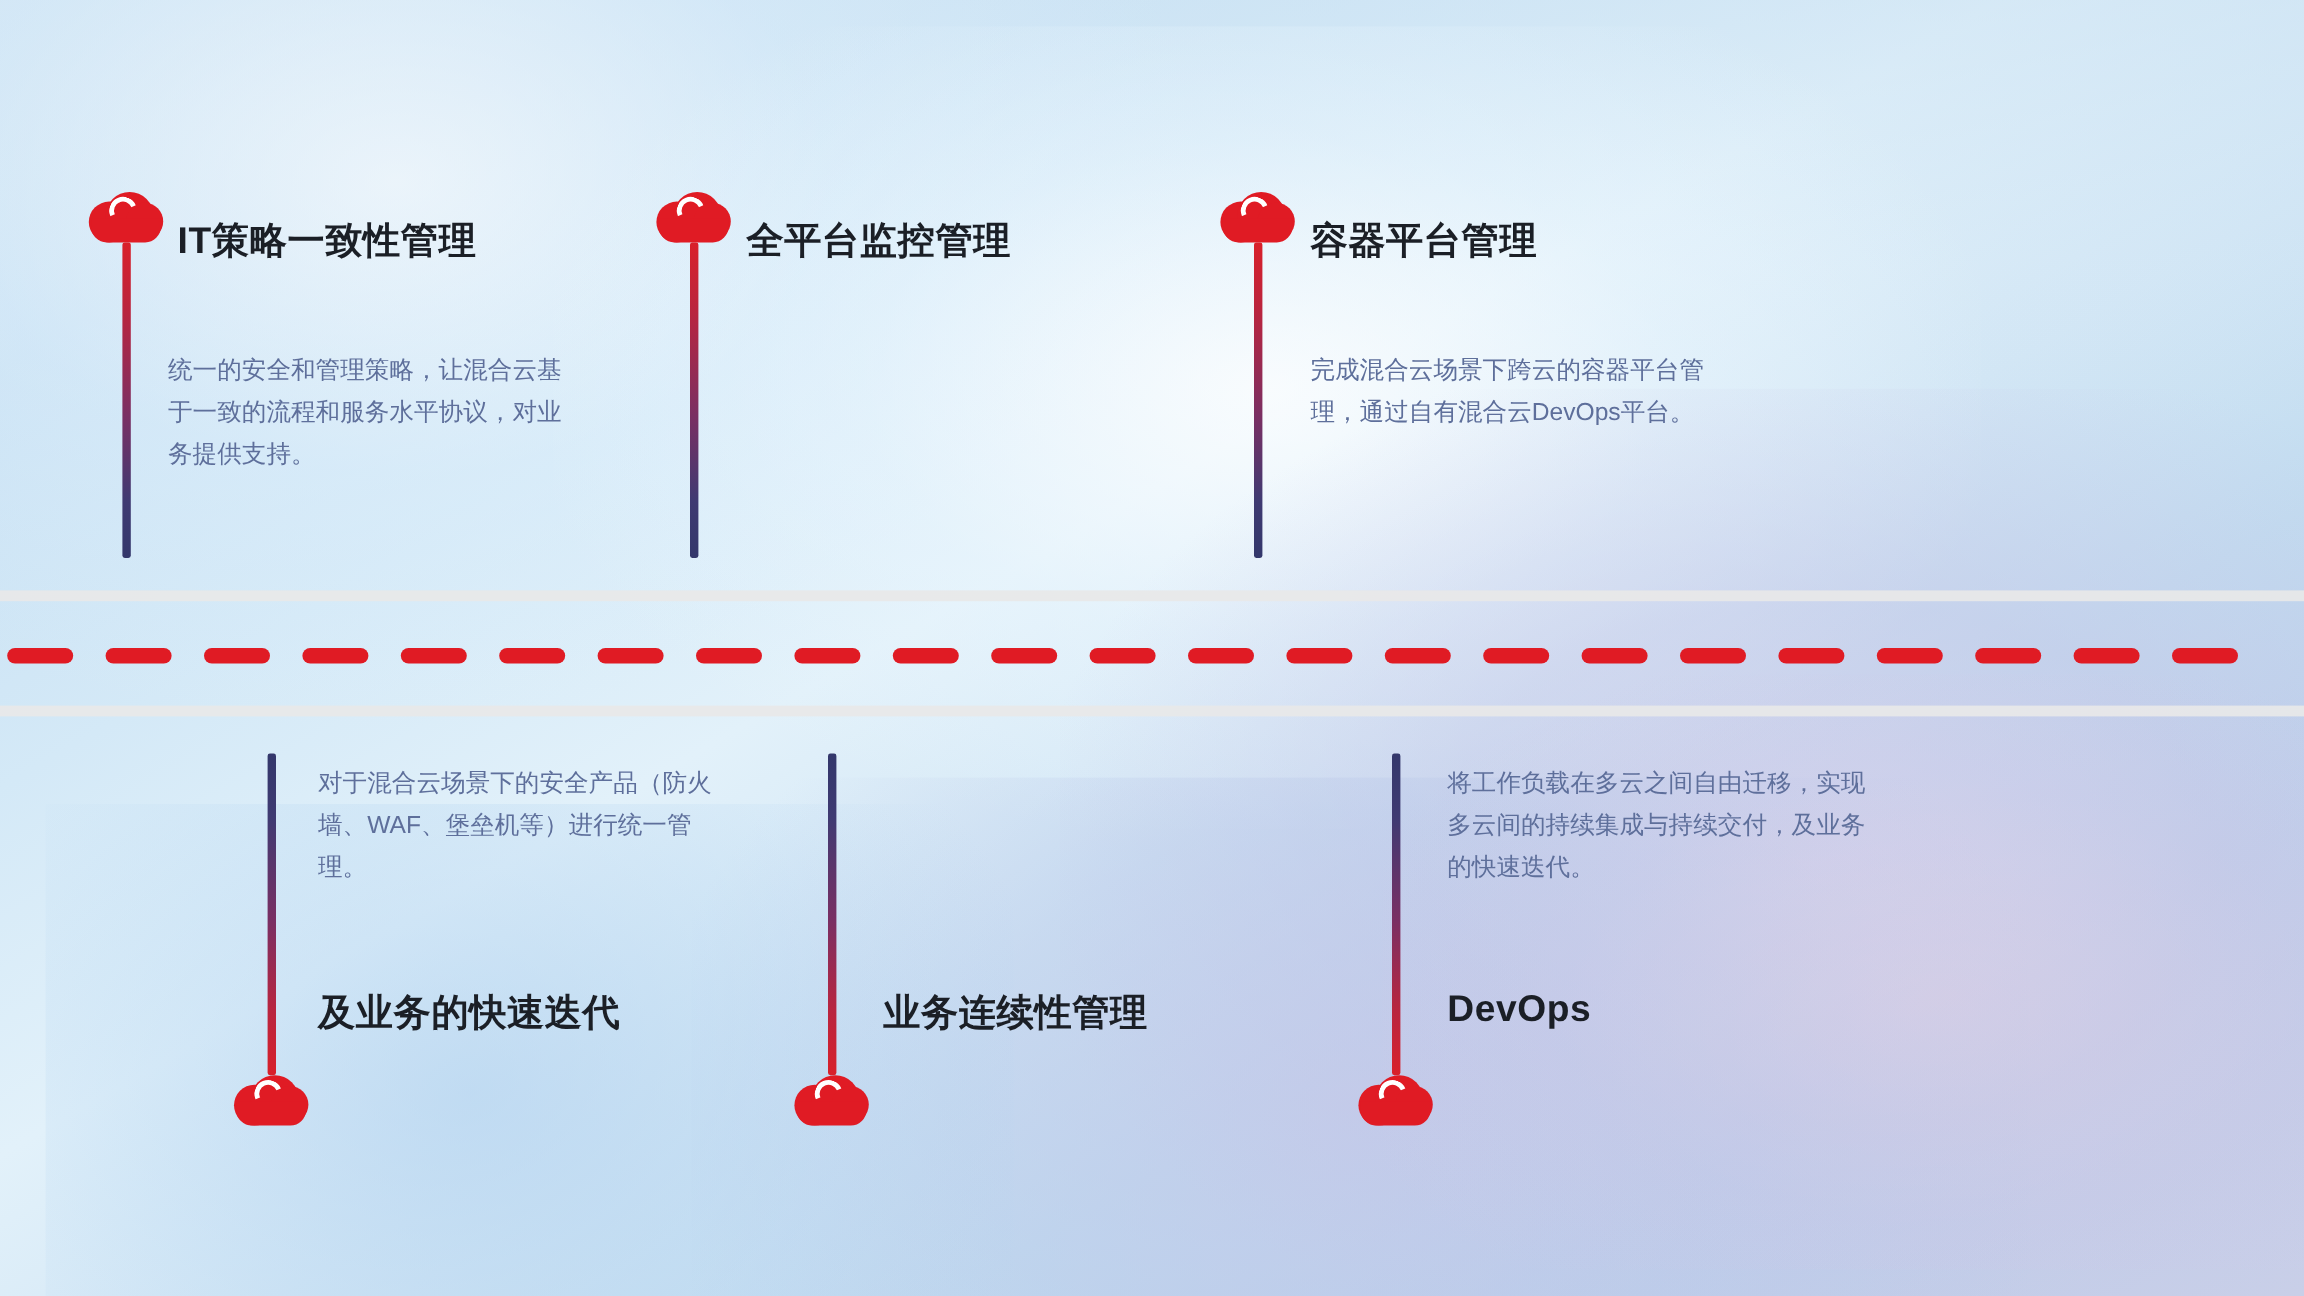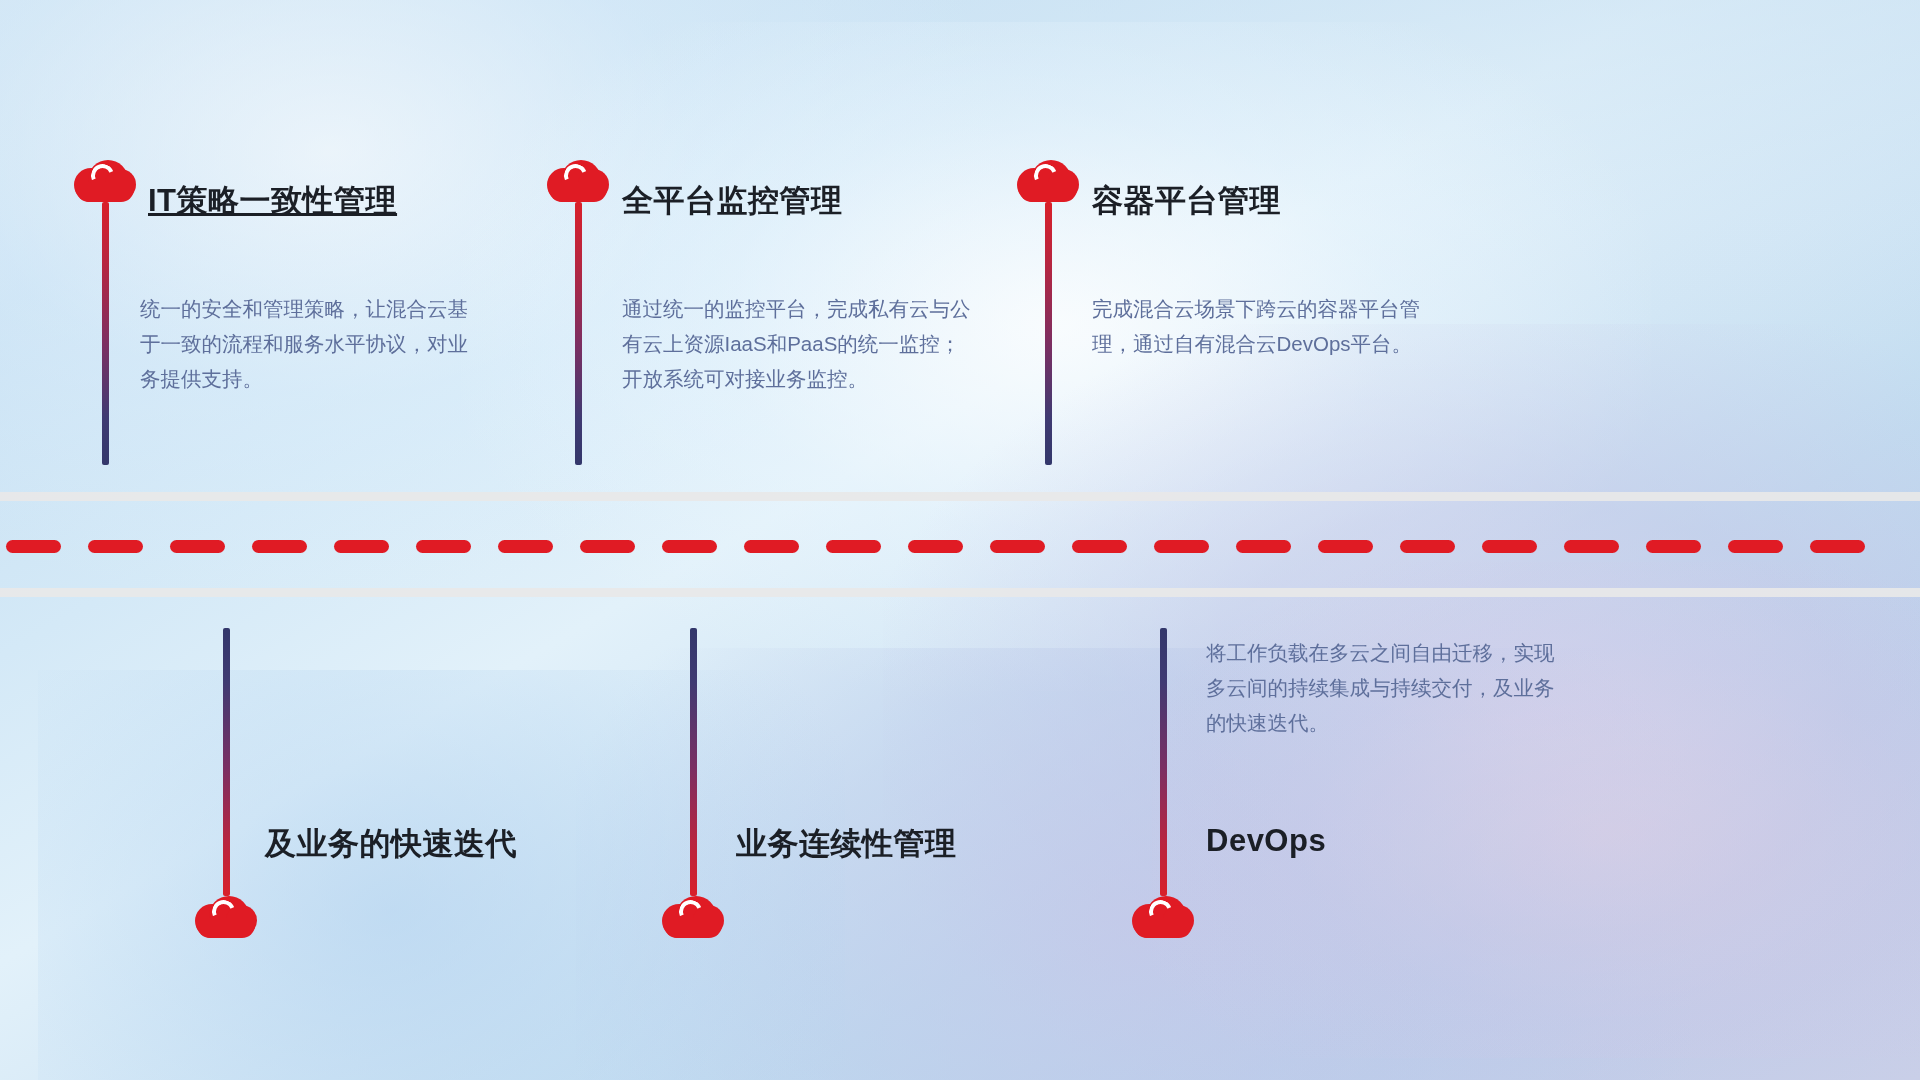--- a/index.html
+++ b/index.html
@@ -229,35 +229,34 @@
   <div class="stem-wrap" style="left:75px; top:160px; height:305px;">
     <div class="cloud">
       <span class="puff p1"></span>
         <span class="puff p2"></span>
         <span class="puff p3"></span>
       <span class="base"></span>
         <span class="notch"></span>
     </div>
     <div class="stem down" style="height:263px;"></div>
   </div>
-  <div class="heading" style="left:148px; top:180px;text-decoration:underline;">IT策略一致性管理</div>
+  <div class="heading" style="left:148px; top:180px;">IT策略一致性管理</div>
   <div class="body-copy" style="left:140px; top:291px;">统一的安全和管理策略，让混合云基于一致的流程和服务水平协议，对业务提供支持。</div>
 
   <div class="stem-wrap" style="left:548px; top:160px; height:305px;">
     <div class="cloud">
       <span class="puff p1"></span>
         <span class="puff p2"></span>
         <span class="puff p3"></span>
       <span class="base"></span>
         <span class="notch"></span>
     </div>
     <div class="stem down" style="height:263px;"></div>
   </div>
   <div class="heading" style="left:622px; top:180px;">全平台监控管理</div>
-  <div class="body-copy w2" style="left:622px; top:291px;">通过统一的监控平台，完成私有云与公有云上资源IaaS和PaaS的统一监控；开放系统可对接业务监控。</div>
 
   <div class="stem-wrap" style="left:1018px; top:160px; height:305px;">
     <div class="cloud">
       <span class="puff p1"></span>
         <span class="puff p2"></span>
         <span class="puff p3"></span>
       <span class="base"></span>
         <span class="notch"></span>
     </div>
     <div class="stem down" style="height:263px;"></div>
@@ -296,20 +295,21 @@
   <div class="stem-wrap" style="left:196px; top:628px; height:310px;">
     <div class="stem up" style="height:268px;"></div>
     <div class="cloud">
       <span class="puff p1"></span>
         <span class="puff p2"></span>
         <span class="puff p3"></span>
       <span class="base"></span>
         <span class="notch"></span>
     </div>
   </div>
+  <div class="body-copy" style="left:265px; top:635px;">对于混合云场景下的安全产品（防火墙、WAF、堡垒机等）进行统一管理。</div>
   <div class="heading" style="left:265px; top:823px;">及业务的快速迭代</div>
 
   <div class="stem-wrap" style="left:663px; top:628px; height:310px;">
     <div class="stem up" style="height:268px;"></div>
     <div class="cloud">
       <span class="puff p1"></span>
         <span class="puff p2"></span>
         <span class="puff p3"></span>
       <span class="base"></span>
         <span class="notch"></span>

